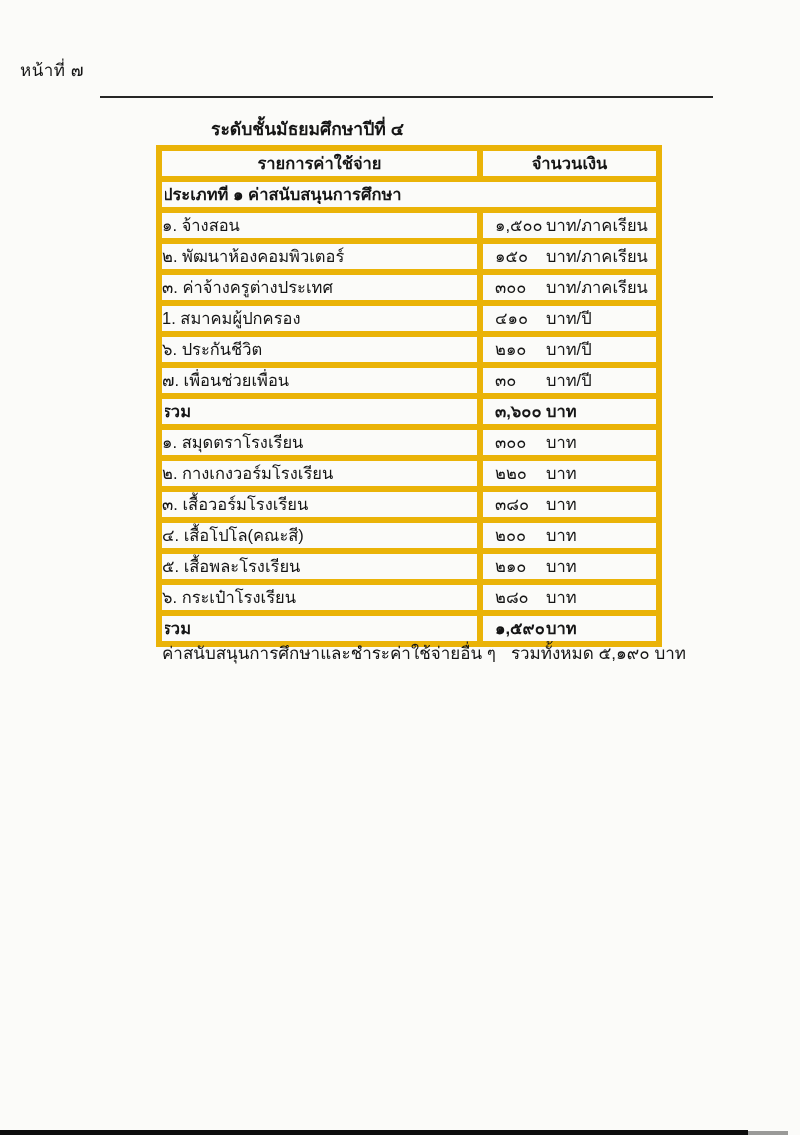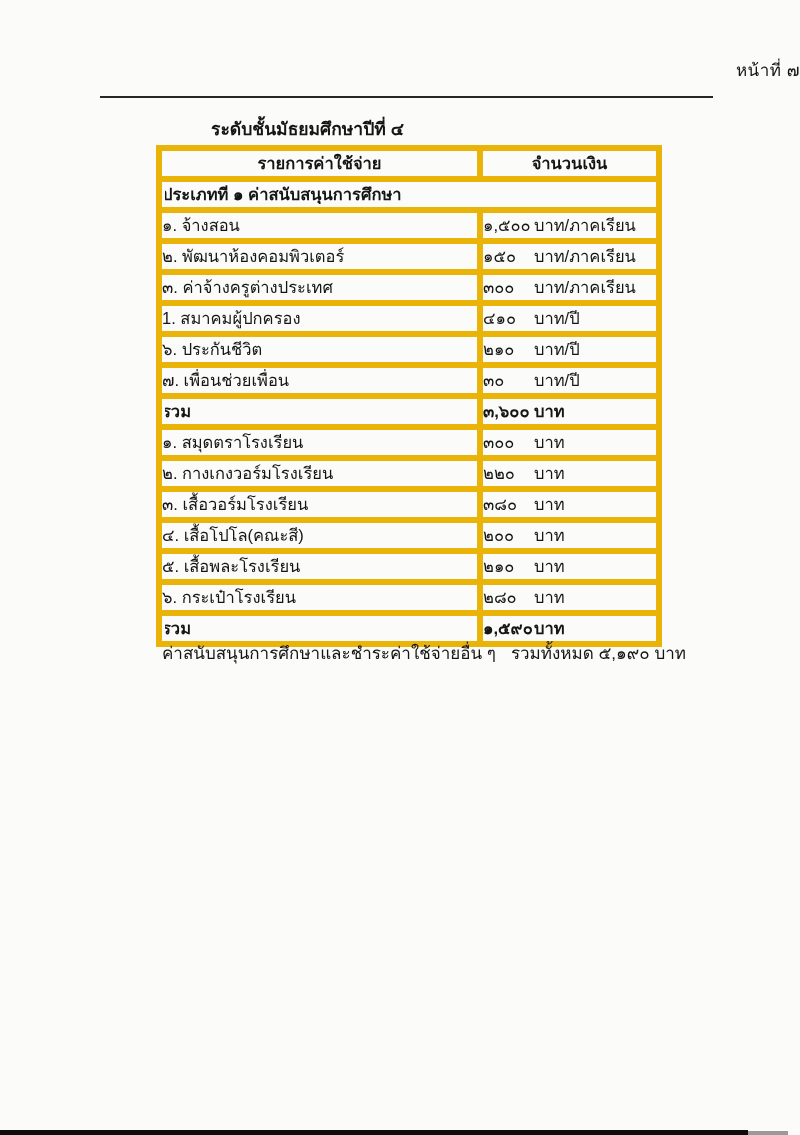--- a/index.html
+++ b/index.html
@@ -2,21 +2,21 @@
 <html><head>
 <meta charset="utf-8">
 <style>
   html,body{margin:0;padding:0;background:#e8e8e6;}
   .page{
     position:relative;width:800px;height:1135px;background:#fbfbf9;
     font-family:"Liberation Sans","DejaVu Sans",sans-serif;color:#151515;
     overflow:hidden;margin:0 auto;
   }
   .page-header{
-    position:absolute;top:56px;left:20px;width:780px;text-align:right;
+    position:absolute;top:56px;left:20px;width:780px;text-align:left;
     font-size:17px;letter-spacing:0.5px;
   }
   .header-rule{
     position:absolute;top:96px;left:100px;width:613px;height:2px;background:#262626;
   }
   .doc-title{
     position:absolute;top:115px;left:163px;font-size:17.5px;font-weight:bold;margin-left:48px;
   }
   table.fees{
     position:absolute;top:145px;left:156px;width:500px;
@@ -26,21 +26,21 @@
   table.fees col.c2{width:179px;}
   table.fees th,table.fees td{
     border:6px solid #eab308;height:25px;padding:0 0 0 0;
     font-size:16.5px;vertical-align:middle;line-height:1;
     overflow:hidden;white-space:nowrap;
   }
   th.col-head{font-weight:bold;text-align:center;}
   td.section-cell{font-weight:bold;text-align:left;padding-left:8px;border-radius:11px;}
   td.item-cell{text-align:left;padding-left:18px;}
   td.amount-cell{text-align:left;padding-left:12px;}
-  .amt-num{display:inline-block;min-width:51px;}
+  .amt-num{display:inline-block;min-width:51px;padding-left:12px;}
   td.total-label-cell{font-weight:bold;text-align:left;border-radius:6px;}
   td.total-amount-cell{font-weight:bold;text-align:left;padding-left:12px;}
   .doc-footer{
     position:absolute;top:639px;left:162px;font-size:17px;white-space:nowrap;
   }
   .doc-footer .footer-total{font-weight:normal;margin-left:15px;}
   .scan-strip{
     position:absolute;bottom:0;left:0;width:748px;height:5px;background:#0d0d0d;
   }
   .scan-strip-tail{

